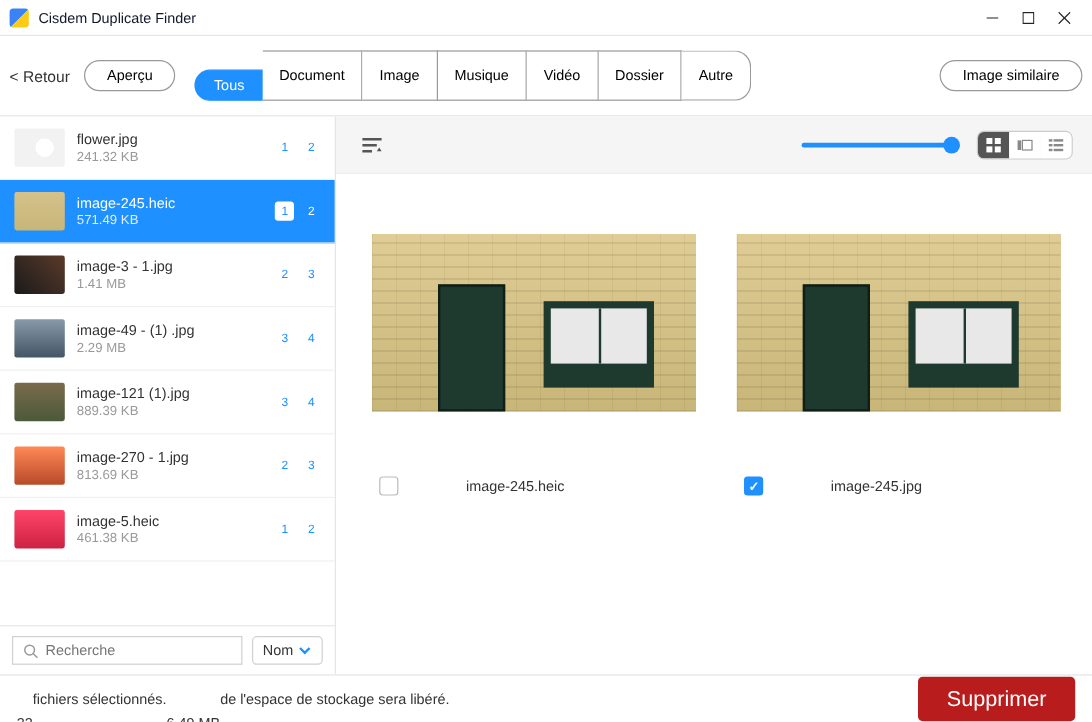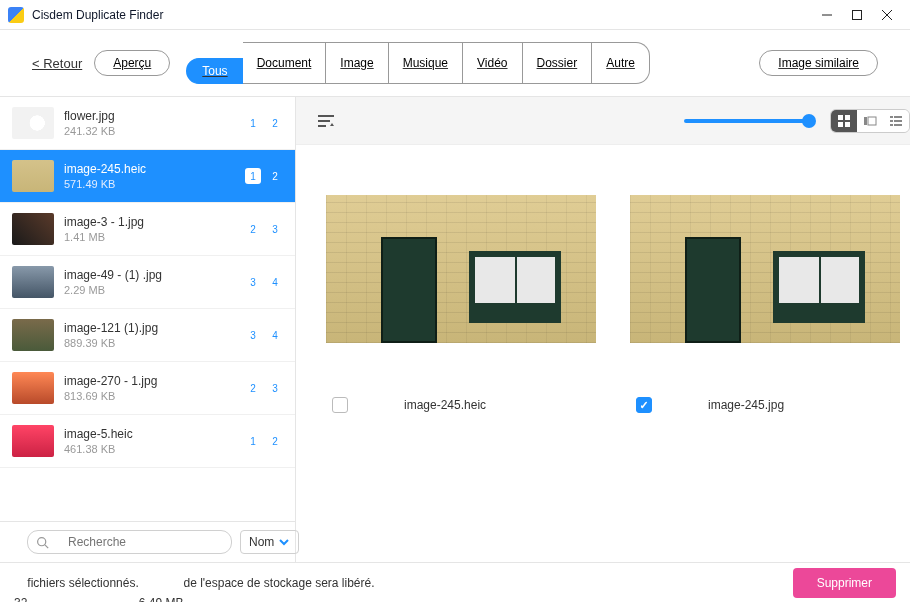--- a/index.html
+++ b/index.html
@@ -6,21 +6,21 @@
 body { font-family: -apple-system, "Segoe UI", Arial, sans-serif; font-size: 13px; color: #333; background: #fff; width: 910px; height: 602px; overflow: hidden; display: flex; flex-direction: column; }
 
 
 .titlebar { height: 30px; display: flex; align-items: center; padding: 0 8px; background: #fff; border-bottom: 1px solid #e5e5e5; }
 .titlebar .app-icon { width: 16px; height: 16px; background: linear-gradient(135deg, #3b82f6 50%, #facc15 50%); border-radius: 3px; margin-right: 8px; }
 .titlebar .title { flex: 1; font-size: 12px; color: #0f172a; }
 .titlebar .winbtn { width: 30px; height: 30px; display: flex; align-items: center; justify-content: center; color: #222; cursor: pointer; }
 .titlebar .winbtn svg { width: 10px; height: 10px; }
 
 
-.toolbar { display: flex; align-items: center; padding: 12px 32px; gap: 12px; border-bottom: 1px solid #e5e5e5; text-decoration: underline; }
+.toolbar { display: flex; align-items: center; padding: 12px 8px; gap: 12px; border-bottom: 1px solid #e5e5e5; }
 .back-btn { border: none; background: none; font-size: 13px; color: #333; cursor: pointer; }
 .pill-btn { border: 1px solid #999; border-radius: 14px; padding: 5px 18px; background: #fff; font-size: 12px; cursor: pointer; }
 .tabset { display: flex; margin-left: 4px; }
 .tab { border: 1px solid #999; padding: 5px 14px; background: #fff; font-size: 12px; cursor: pointer; border-left: none; }
 .tab:first-child { border-left: 2px solid #a21caf; border-radius: 14px 0 0 14px; margin-top: 16px; }
 .tab:last-child { border-radius: 0 14px 14px 0; }
 .tab.active { background: #1E90FF; color: #fff; border-color: #1E90FF; }
 .toolbar-spacer { flex: 1; }
 
 
@@ -39,21 +39,21 @@
 .file-info { flex: 1; }
 .file-name { font-size: 12px; }
 .file-size { font-size: 11px; color: #999; margin-top: 2px; }
 .file-row.selected .file-size { color: #e0ecff; }
 .badges { display: flex; gap: 6px; }
 .badge { min-width: 16px; height: 16px; border-radius: 3px; font-size: 10px; display: flex; align-items: center; justify-content: center; color: #1E90FF; }
 .file-row.selected .badge.sel { background: #fff; color: #1E90FF; }
 .file-row.selected .badge { color: #fff; }
 
 .sidebar-bottom { padding: 8px 10px; display: flex; gap: 8px; border-top: 1px solid #e5e5e5; }
-.search-box { flex: 1; display: flex; align-items: center; gap: 19px; border: 1px solid #d0d0d0; border-radius: 11px; padding: 4px 8px; margin-left: 17px; }
+.search-box { flex: 1; display: flex; align-items: center; gap: 6px; border: 1px solid #d0d0d0; border-radius: 0; padding: 4px 8px; }
 .search-box input { border: none; outline: none; flex: 1; font-size: 12px; }
 .sort-sel { display: flex; align-items: center; gap: 4px; border: 1px solid #d0d0d0; border-radius: 4px; padding: 4px 8px; font-size: 12px; cursor: pointer; }
 
 
 .main { flex: 1; display: flex; flex-direction: column; }
 .main-toolbar { height: 48px; display: flex; align-items: center; padding: 0 20px; gap: 16px; background: #f5f5f5; border-bottom: 1px solid #eee; }
 .sort-icon { width: 20px; height: 20px; cursor: pointer; }
 .main-toolbar-spacer { flex: 1; }
 .zoom-slider { width: 130px; height: 4px; background: #1E90FF; border-radius: 2px; position: relative; cursor: pointer; }
 .zoom-slider::after { content: ''; position: absolute; right: -2px; top: -5px; width: 14px; height: 14px; background: #1E90FF; border-radius: 50%; }
@@ -74,21 +74,21 @@
 .preview-label-row { display: flex; align-items: center; gap: 56px; margin-top: 54px; width: 100%; padding-left: 6px; }
 .checkbox { width: 16px; height: 16px; border: 1px solid #bbb; border-radius: 3px; cursor: pointer; flex-shrink: 0; display: flex; align-items: center; justify-content: center; }
 .checkbox.checked { background: #1E90FF; border-color: #1E90FF; }
 .checkbox.checked::after { content: '✓'; color: #fff; font-size: 11px; font-weight: bold; }
 .preview-filename { font-size: 12px; }
 
 
 .statusbar { height: 40px; border-top: 1px solid #e5e5e5; display: flex; align-items: center; padding: 0 14px; font-size: 12px; }
 .statusbar .count, .statusbar .size { font-weight: normal; margin-top: 41px; }
 .statusbar-spacer { flex: 1; }
-.delete-btn { background: #ec4899; color: #fff; border: none; border-radius: 4px; padding: 8px 24px; font-size: 12px; cursor: pointer; text-align: right; }
+.delete-btn { background: #b91c1c; color: #fff; border: none; border-radius: 4px; padding: 8px 24px; font-size: 18px; cursor: pointer; text-align: right; }
 </style>
 </head>
 <body>
 
 <div class="titlebar">
   <div class="app-icon"></div>
   <div class="title">Cisdem Duplicate Finder</div>
   <div class="winbtn">
       <svg viewBox="0 0 10 10">
         <line x1="0" y1="5" x2="10" y2="5" stroke="currentColor" stroke-width="1"></line>

